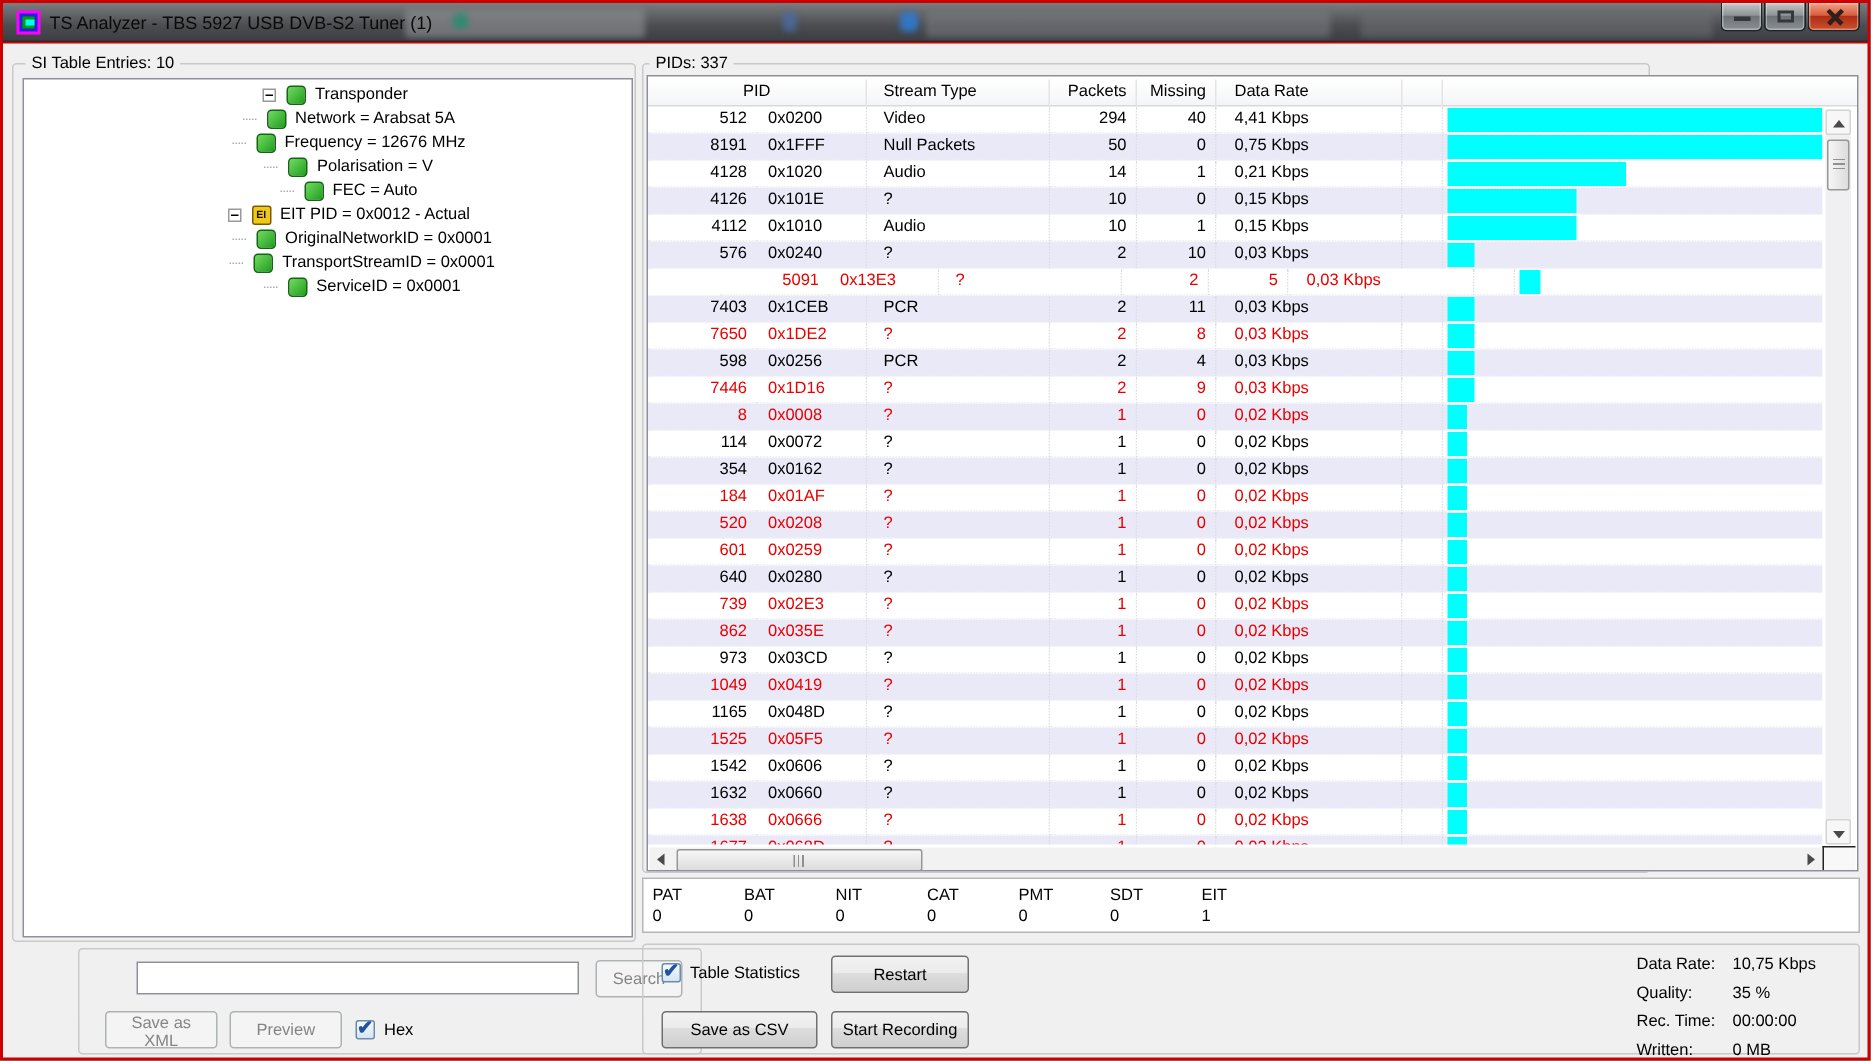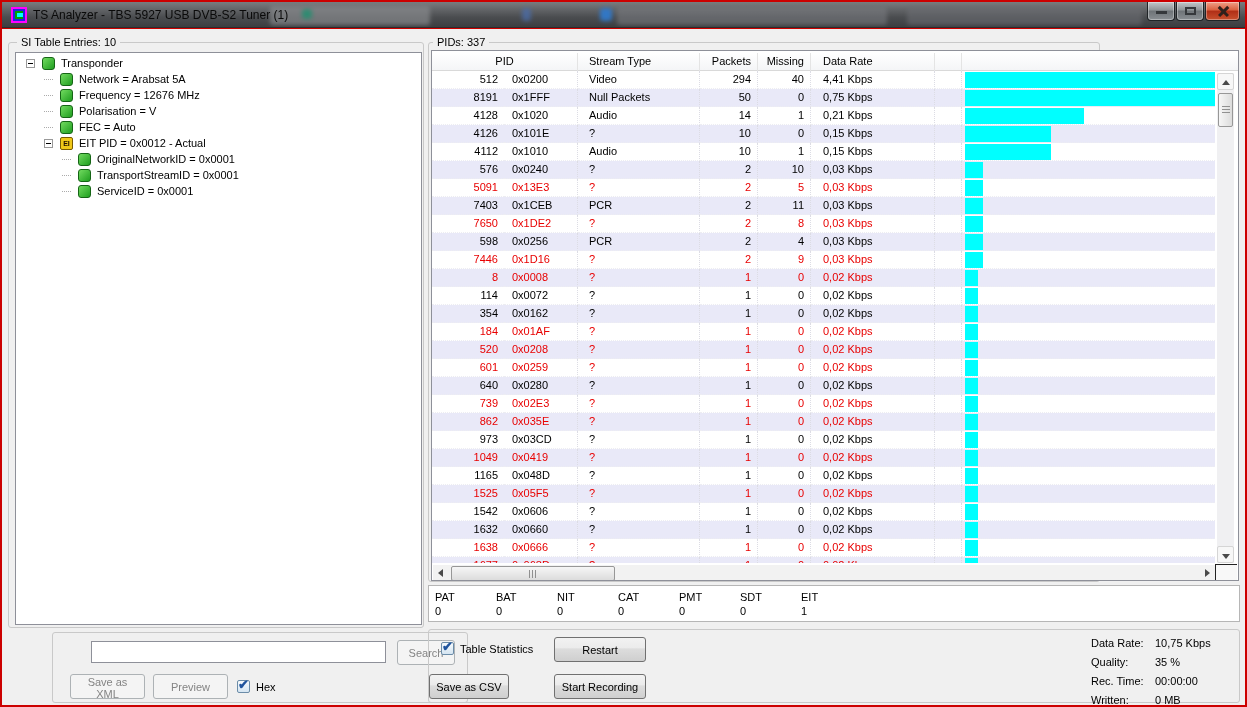--- a/index.html
+++ b/index.html
@@ -20,21 +20,21 @@
   .glyph-max{position:absolute;left:8px;top:5px;width:11px;height:8px;border:2px solid #35383b;background:transparent;}
   .glyph-x1,.glyph-x2{position:absolute;left:11px;top:8px;width:13px;height:2.5px;background:#30201c;}
   .glyph-x1{transform:rotate(45deg);} .glyph-x2{transform:rotate(-45deg);}
   .client{position:absolute;left:2px;top:29px;right:2px;bottom:2px;background:#F0F0F0;font-size:11px;color:#000;}
 
   .gb{position:absolute;border:1px solid #C9C9C9;border-radius:3px;}
   .gb-lbl{position:absolute;top:-8px;left:8px;background:#F0F0F0;padding:0 4px;font-size:11px;line-height:15px;white-space:nowrap;}
 
   
   .tree-box{position:absolute;left:6px;top:9px;width:407px;height:573px;background:#fff;border:1px solid #8E9099;overflow:hidden;padding-top:2px;}
-  .tree-row{display:flex;align-items:center;height:16px;white-space:nowrap;cursor:default;}
+  .tree-row{display:flex;align-items:center;height:16px;white-space:nowrap;cursor:default;justify-content:center;}
   .tree-indent{flex:0 0 auto;}
   .tree-expander{position:relative;flex:0 0 auto;width:9px;height:9px;border:1px solid #999;background:#fff;margin:0 7px 0 6px;}
   .tree-expander::after{content:"";position:absolute;left:1px;right:1px;top:3px;height:1px;background:#000;}
   .tree-stub{flex:0 0 auto;width:9px;height:1px;border-top:1px dotted #ababab;margin:0 7px 0 6px;}
   .ic-green{flex:0 0 auto;width:13px;height:13px;border-radius:3px;border:1px solid #156515;background:linear-gradient(135deg,#72DB60,#1F9E1F);margin-right:6px;}
   .ic-eit{flex:0 0 auto;width:13px;height:13px;border-radius:2px;border:1px solid #7A5C00;background:#F0C818;margin-right:6px;font-size:7px;font-weight:bold;line-height:11px;text-align:center;color:#201000;}
 
   
   .listview{position:absolute;left:2px;top:7px;width:808px;height:531px;background:#fff;border:1px solid #8E9099;overflow:hidden;}
   .lv-header{position:absolute;left:0;top:2px;height:18px;width:806px;display:flex;background:linear-gradient(#ffffff,#f4f5f7);border-bottom:1px solid #d9d9d9;}
@@ -265,21 +265,21 @@
               <div class="c w-hex">0x0240</div>
               <div class="c w-type">?</div>
               <div class="c w-pk">2</div>
               <div class="c w-ms">10</div>
               <div class="c w-rate">0,03 Kbps</div>
               <div class="c w-gap"></div>
               <div class="c w-bar" style="border-right: none;">
                 <div class="bar" style="width: 7%; background: rgb(0, 255, 255);"></div>
               </div>
             </div>
-            <div class="lv-row" style="color: rgb(232, 0, 0);">
+            <div class="lv-row" style="color: rgb(232, 0, 0); padding-left: 48px;">
               <div class="c w-dec">5091</div>
               <div class="c w-hex">0x13E3</div>
               <div class="c w-type">?</div>
               <div class="c w-pk">2</div>
               <div class="c w-ms">5</div>
               <div class="c w-rate">0,03 Kbps</div>
               <div class="c w-gap"></div>
               <div class="c w-bar" style="border-right: none;">
                 <div class="bar" style="width: 7%; background: rgb(0, 255, 255);"></div>
               </div>
@@ -595,21 +595,21 @@
           <span class="v">1</span>
         </div>
       </div>
 
     <div class="gb" style="left:426px;top:600px;width:812px;height:74px;">
       <span class="cbx" style="left:12px;top:12px;">
           <span class="check">✔</span>
         </span>
       <span class="cbx-lbl" style="left:31px;top:12px;">Table Statistics</span>
       <button class="btn" style="left:125px;top:7px;width:92px;height:25px;">Restart</button>
-      <button class="btn" style="left:0;top:44px;width:80px;height:25px;">Save as CSV</button>
+      <button class="btn" style="left:12px;top:44px;width:104px;height:25px;">Save as CSV</button>
       <button class="btn" style="left:125px;top:44px;width:92px;height:25px;">Start Recording</button>
       <div class="stats-block">
           <div class="stat-row">
             <span class="sl">Data Rate:</span>
             <span class="sv">10,75 Kbps</span>
           </div>
           <div class="stat-row">
             <span class="sl">Quality:</span>
             <span class="sv">35 %</span>
           </div>

